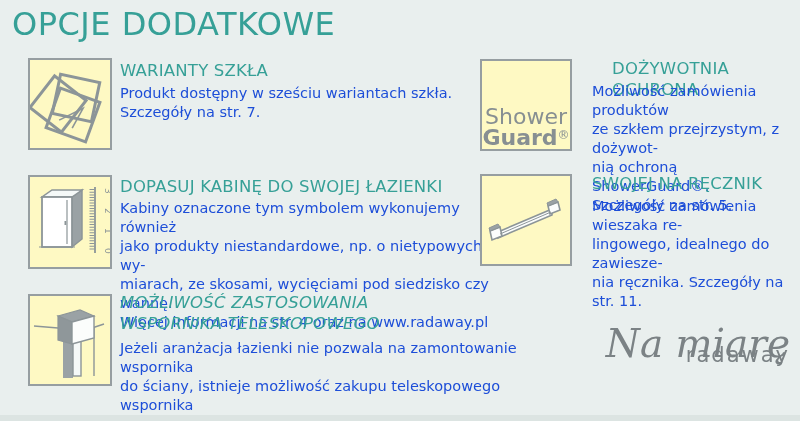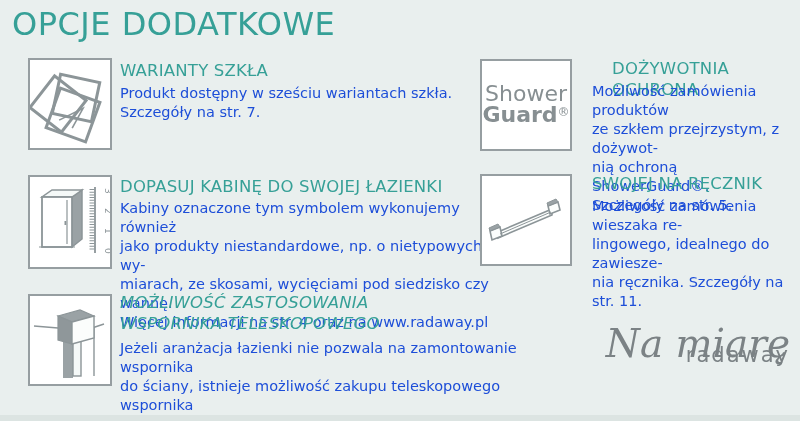--- a/index.html
+++ b/index.html
@@ -6,23 +6,23 @@
   .page{
     position:relative; width:800px; height:421px;
     background:#e9efee; overflow:hidden;
     font-family:"DejaVu Sans","Liberation Sans",sans-serif;
   }
   .title{
     position:absolute; left:12px; top:5px;
     font-size:32px; letter-spacing:.5px; color:#36a097;
   }
   .iconbox{
-    position:absolute; background:#ffffff;
+    position:absolute; background:#fef9c3;
     border:2px solid #969ea1; box-sizing:border-box;
-    display:flex; align-items:center; justify-content:center;
+    display:flex; align-items:flex-end; justify-content:center;
   }
   .heading{
     position:absolute; color:#36a097; font-size:16.5px;
     letter-spacing:.2px; white-space:pre-line; line-height:21px;
   }
   .bodytext{
     position:absolute; color:#1d4ed8; font-size:14.5px;
     line-height:19px; white-space:pre-line;
   }
   .sg-text{ text-align:center; color:#878f92; line-height:.95; }

